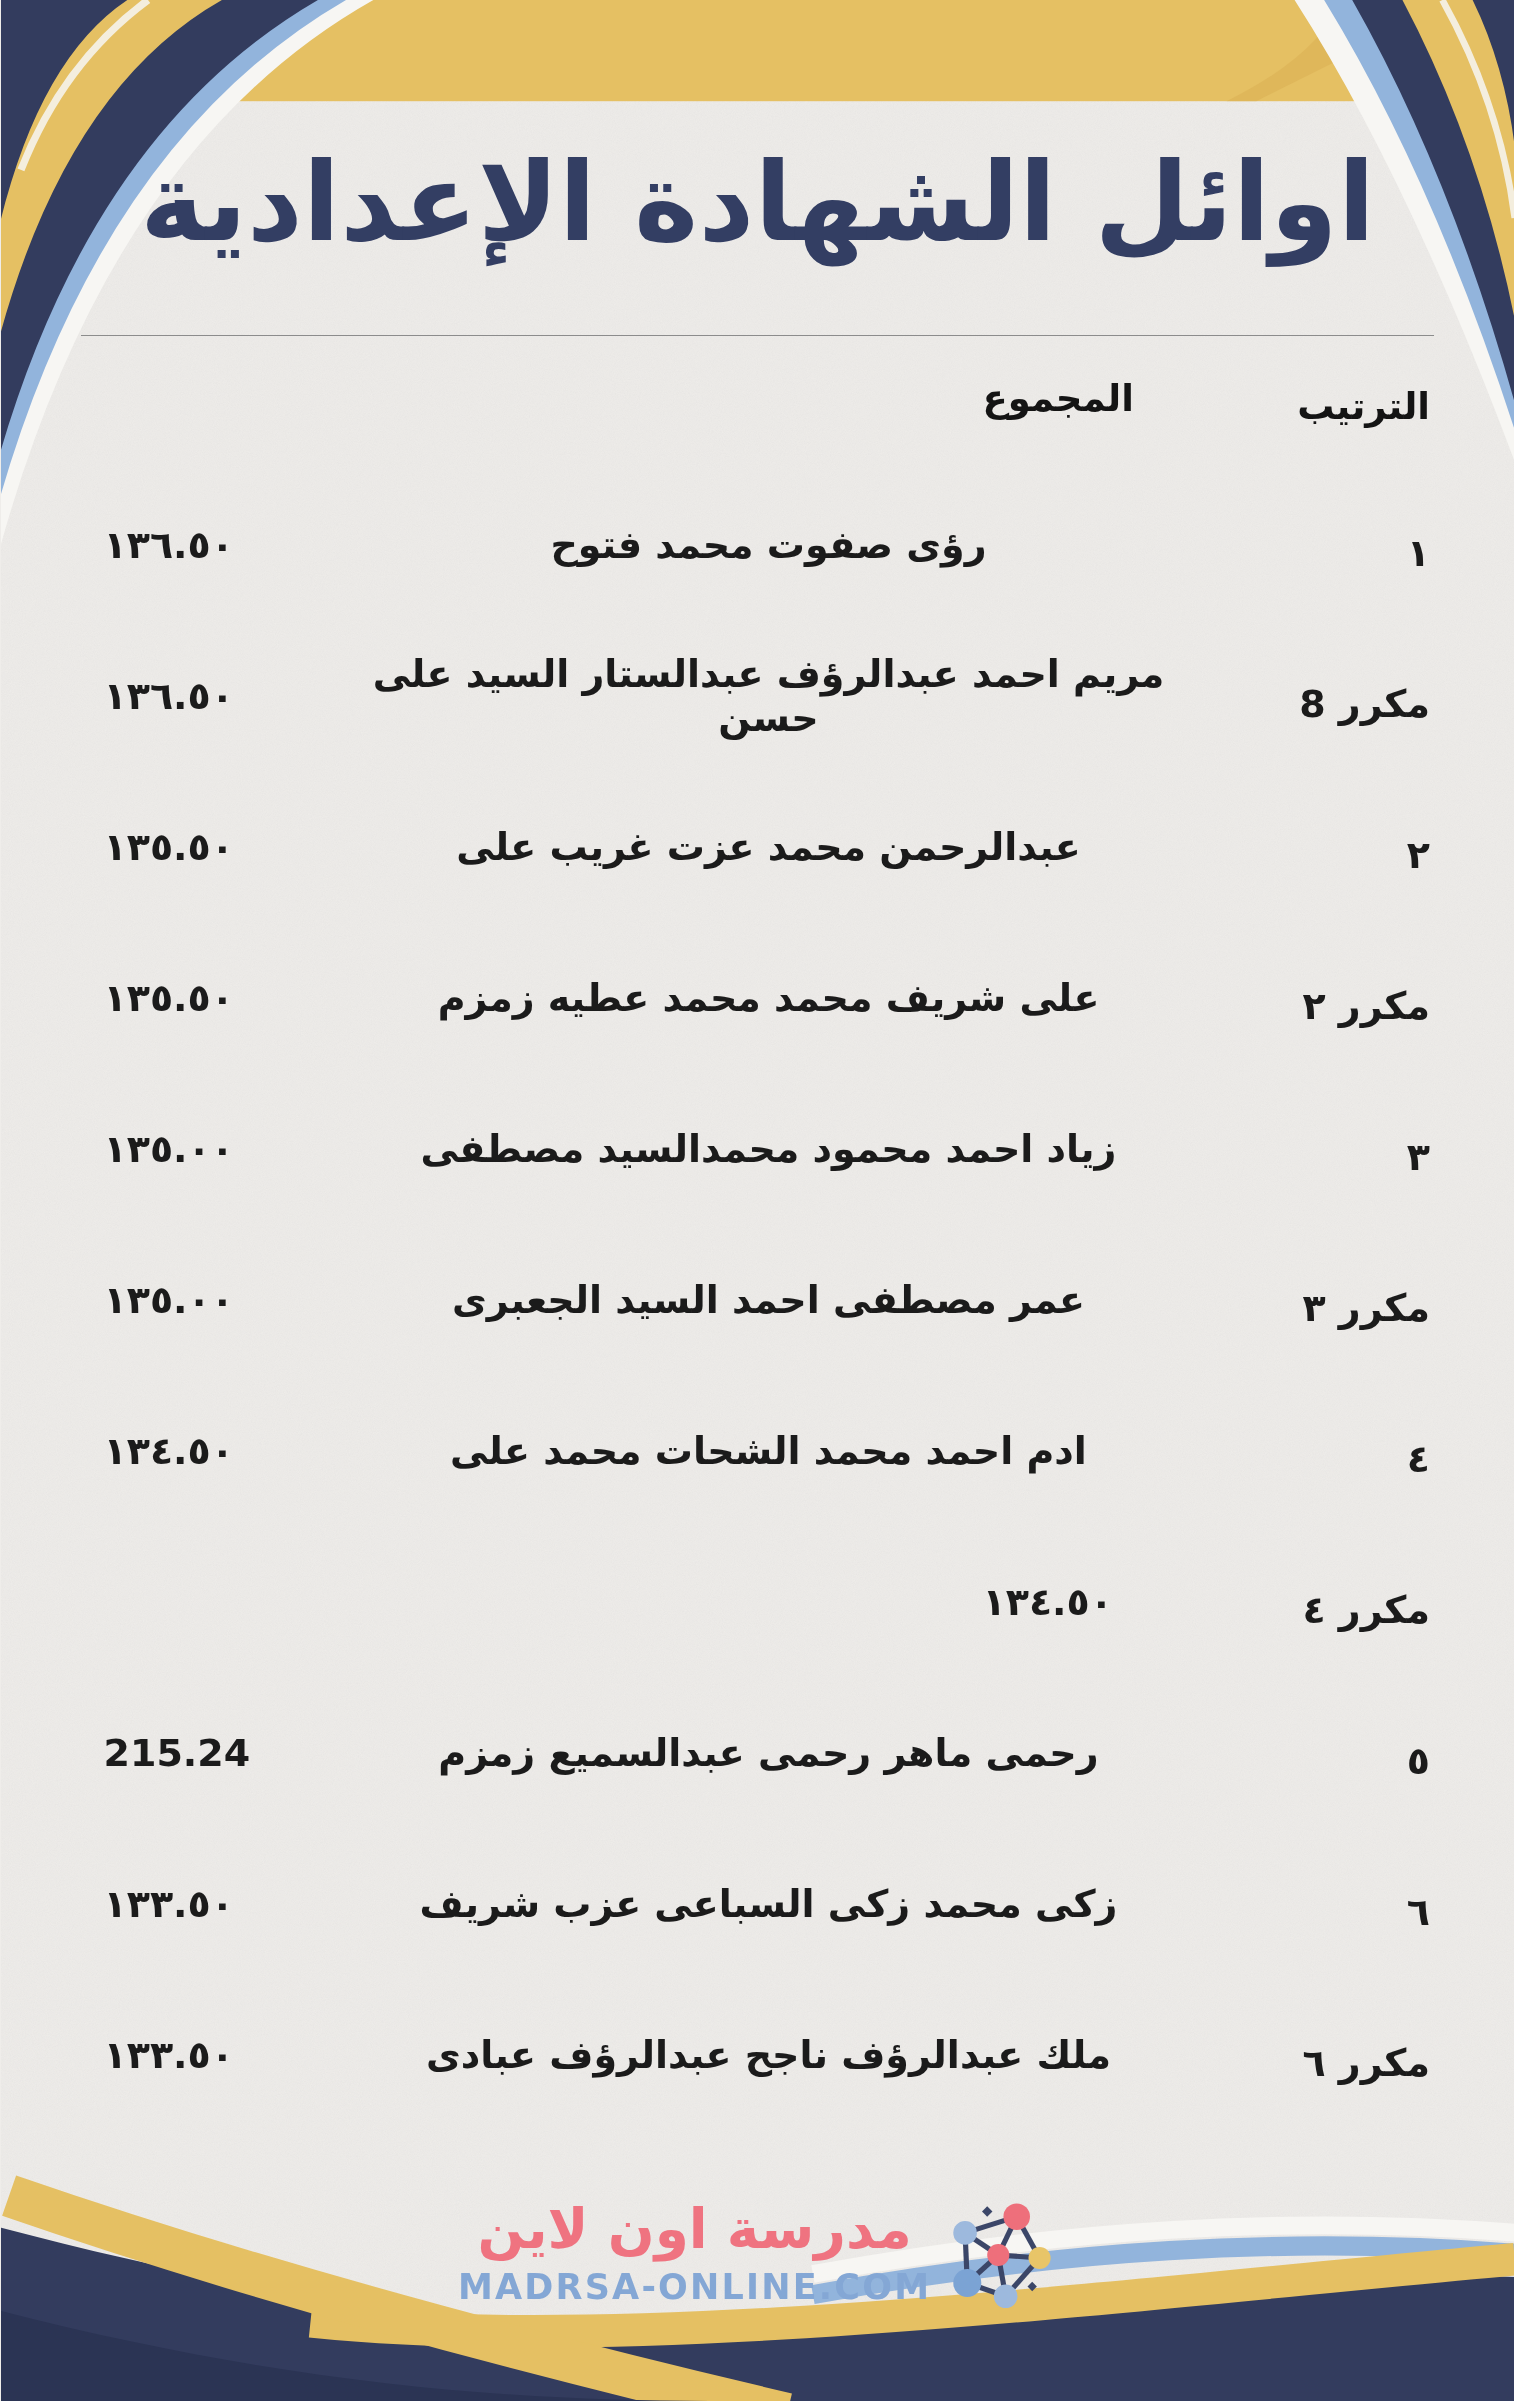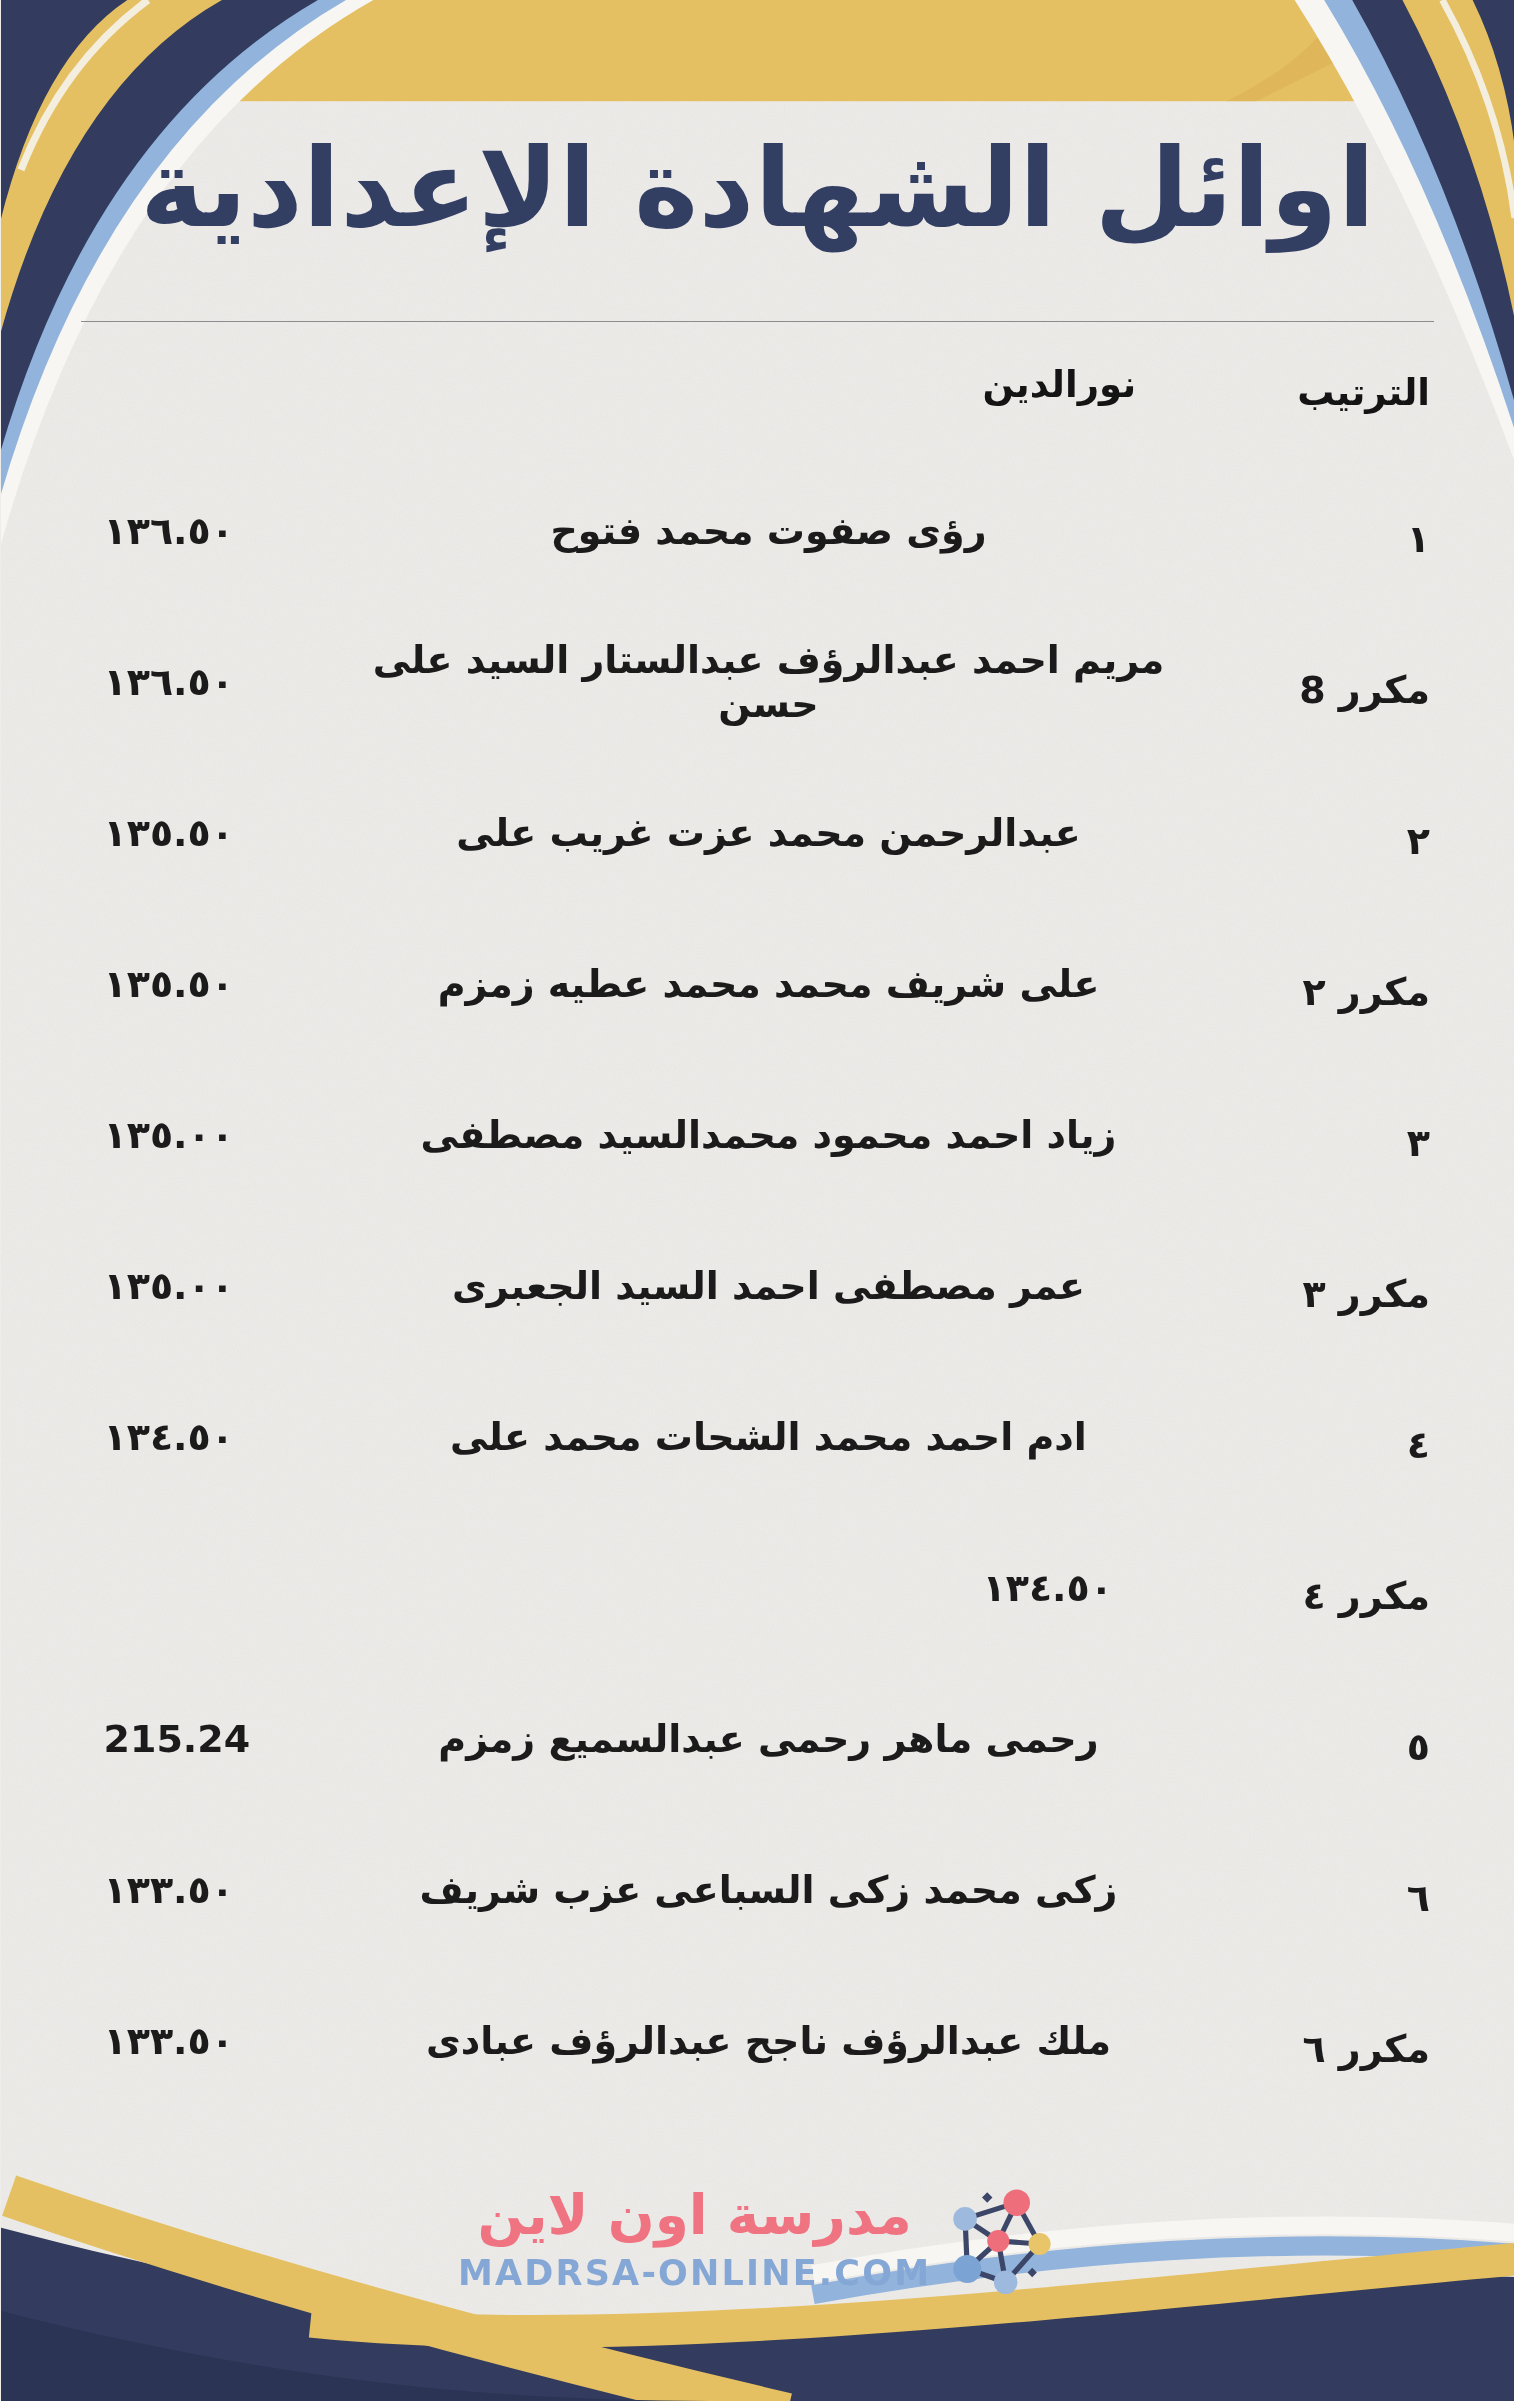--- a/index.html
+++ b/index.html
@@ -2,21 +2,21 @@
 <html dir="rtl" lang="ar" style="font-size:11.8px"><head>
 <meta charset="utf-8">
 <style>
   html,body{margin:0;padding:0;}
   body{
     width:1515px;height:2401px;position:relative;overflow:hidden;
     background:#efedea;
     font-family:"DejaVu Sans", sans-serif;
   }
   .frame-svg{position:absolute;top:0;left:0;z-index:0;display:block;}
-  .content{position:absolute;top:2px;left:0;width:1515px;height:1959px;z-index:1;}
+  .content{position:absolute;top:16px;left:0;width:1515px;height:1959px;z-index:1;}
   .title{
     margin:124px 44px 0;text-align:center;
     font-size:109px;font-weight:bold;color:#333e63;line-height:1.15;
   }
   .subtitle{
     margin-top:37px;text-align:center;
     font-size:41px;font-weight:bold;color:#e81c1c;
   }
   .subtitle .gap{display:inline-block;width:89px;}
   .divider{border:none;border-top:1.5px solid #8c8c8c;margin:70px 81px 0;}
@@ -93,21 +93,21 @@
 <div class="content">
 
   <div class="title">اوائل الشهادة الإعدادية</div>
 
 
   <hr class="divider">
 
   <div class="results-table">
     <div class="header-row">
       <div class="cell-rank">الترتيب</div>
-      <div class="cell-total">نورالدين</div>
+      <div class="cell-total">المجموع</div>
     </div>
     <div class="rows">
   <div class="row">
     <div class="cell-rank">١</div>
     <div class="cell-name">رؤى صفوت محمد فتوح</div>
     <div class="cell-total">١٣٦.٥٠</div>
   </div>
 
   <div class="row">
     <div class="cell-rank">مكرر 8</div>

